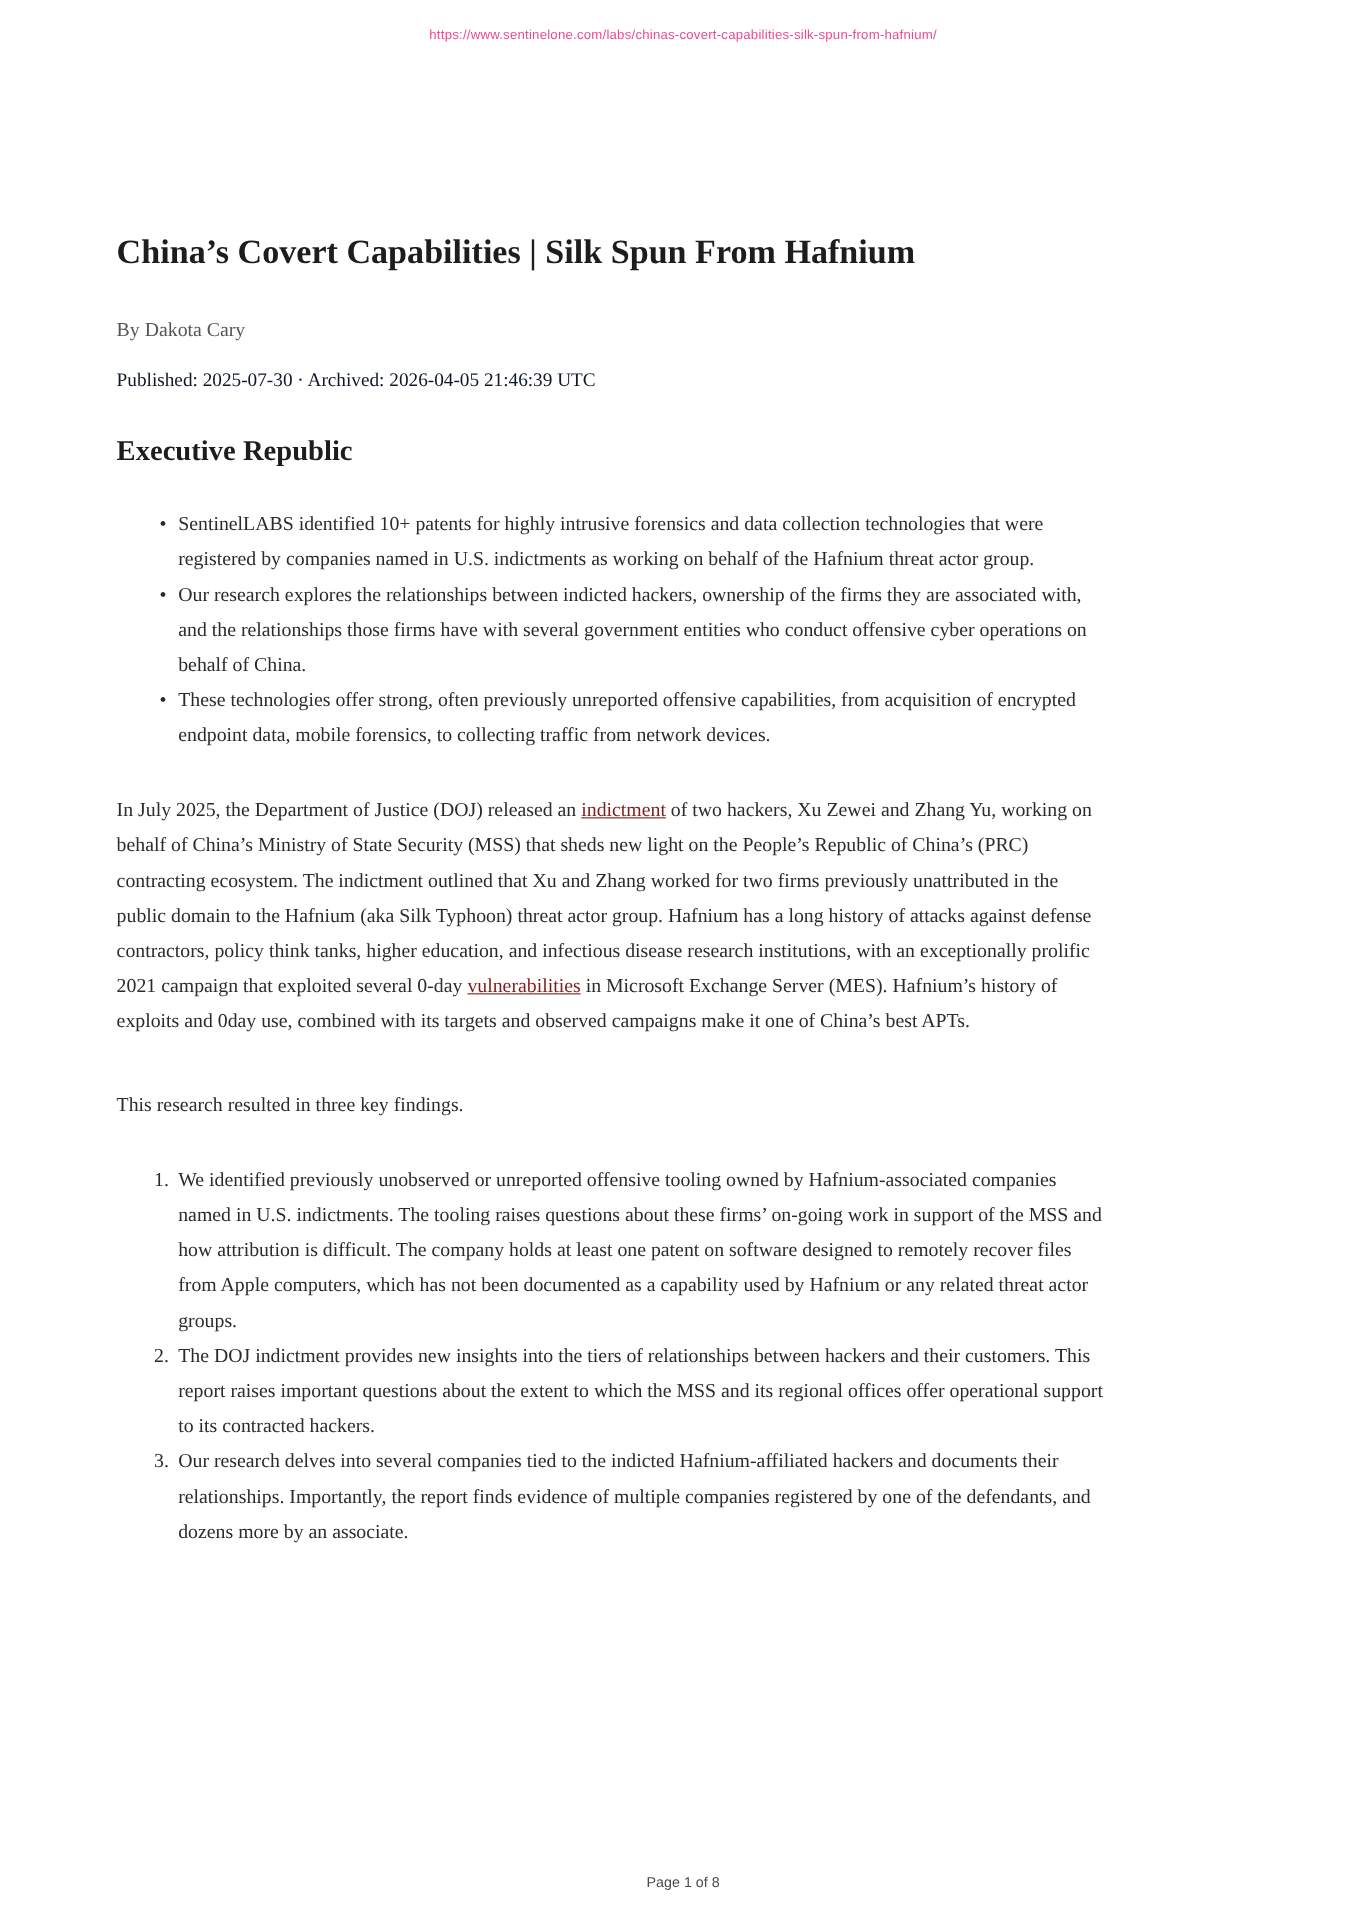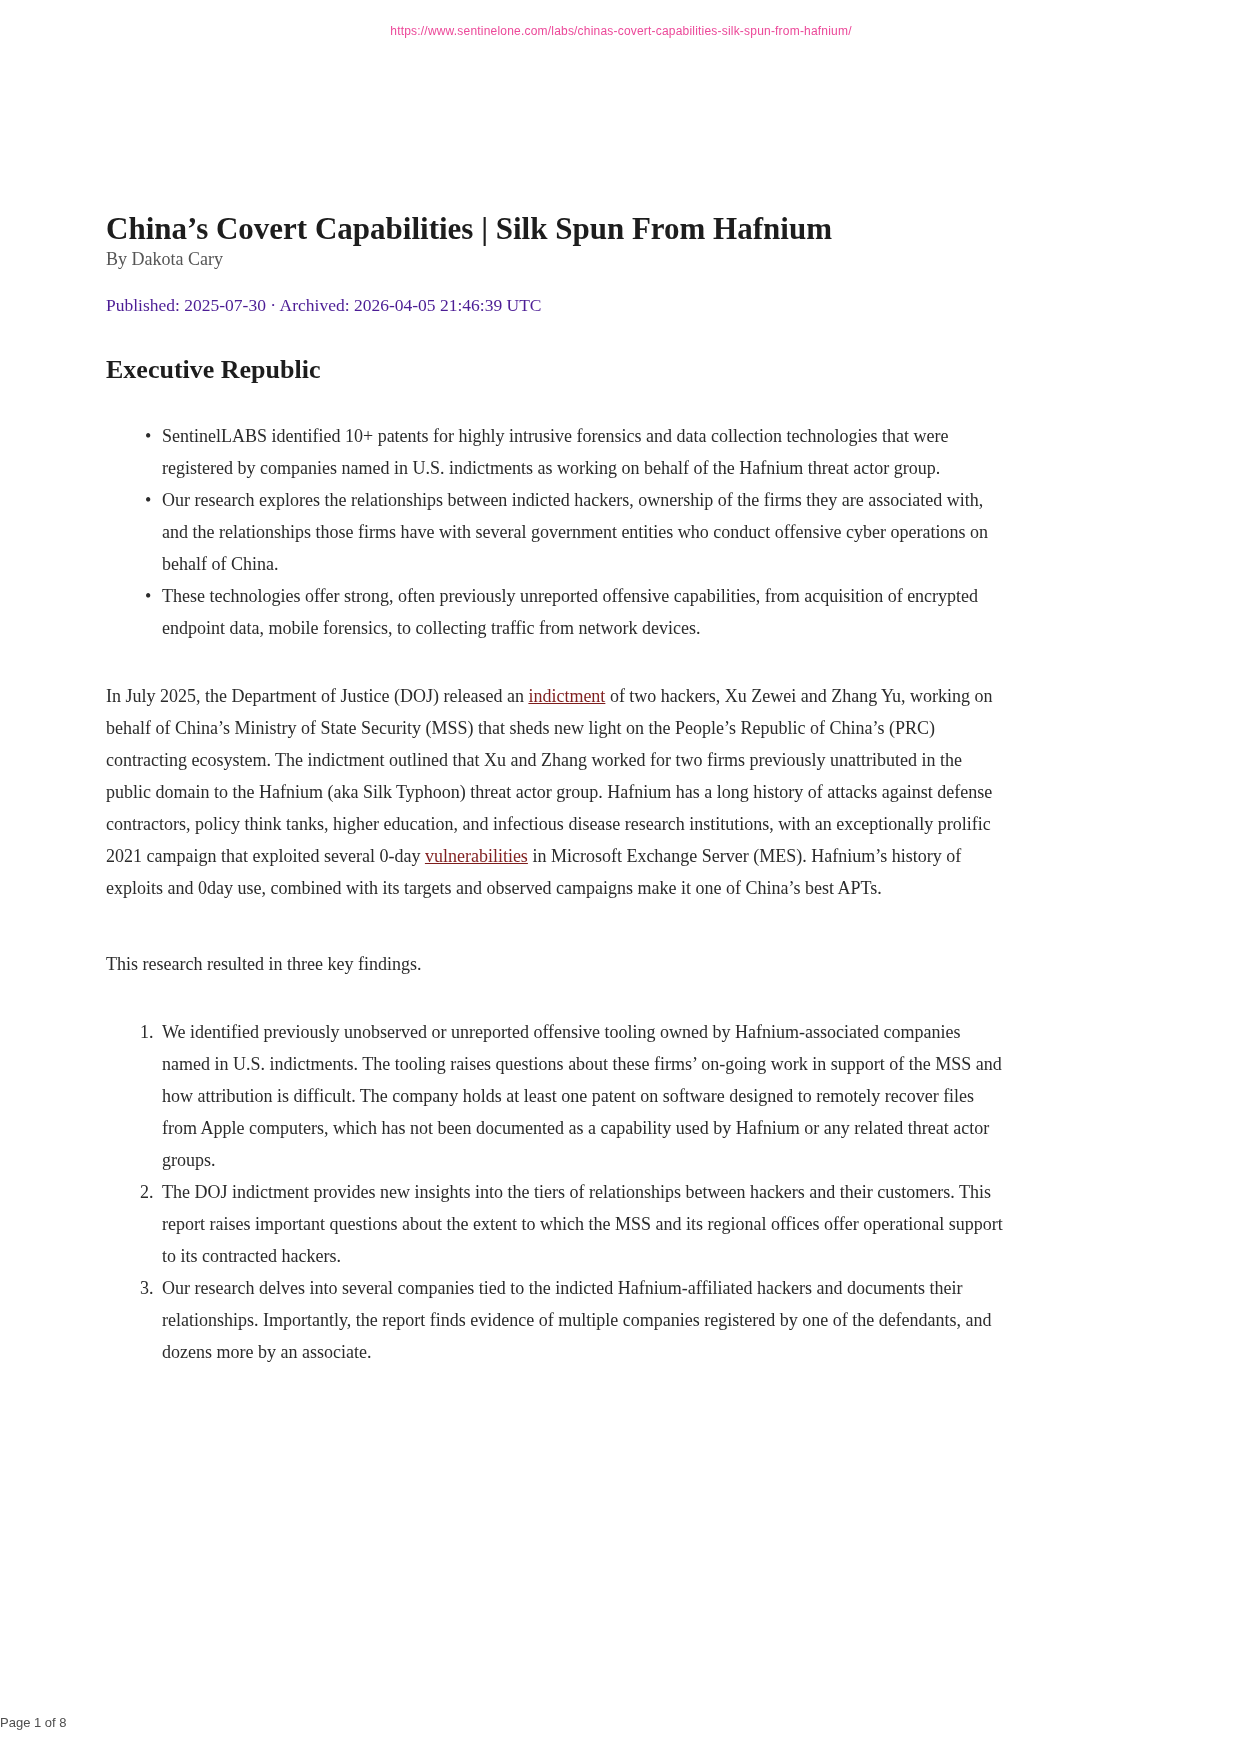--- a/index.html
+++ b/index.html
@@ -27,29 +27,30 @@
   }
   .article-title {
     margin-top: 172px;
     font-size: 31px;
     line-height: 38px;
     font-weight: bold;
     color: #1d1d1d;
     white-space: nowrap;
   }
   .byline {
+    margin-top: 40px;
     font-size: 18px;
     line-height: 22px;
     color: #555555;
   }
   .meta-line {
     margin-top: 24px;
     font-size: 17.5px;
     line-height: 22px;
-    color: #4c1d95;
+    color: #0f172a;
   }
   h2.section-heading {
     font-size: 26px;
     line-height: 32px;
     font-weight: bold;
     color: #1d1d1d;
   }
   .h2-exec { margin-top: 38px; }
   .h2-overview { margin-top: 48px; }
   .body-text {
@@ -92,21 +93,22 @@
   .overview-p2 { margin-top: 44px; }
   a.inline-link {
     color: #7f1d1d;
     text-decoration: underline;
     cursor: pointer;
   }
   .page-footer {
     position: absolute;
     left: 0;
     right: 0;
-    bottom: 26px;
+    bottom: 38px;
+    text-align: center;
     font-family: "Liberation Sans", sans-serif;
     font-size: 13px;
     color: #4d4d4d;
   }
 </style>
 </head>
 <body>
 
 <div class="url-bar">https://www.sentinelone.com/labs/chinas-covert-capabilities-silk-spun-from-hafnium/</div>
 

